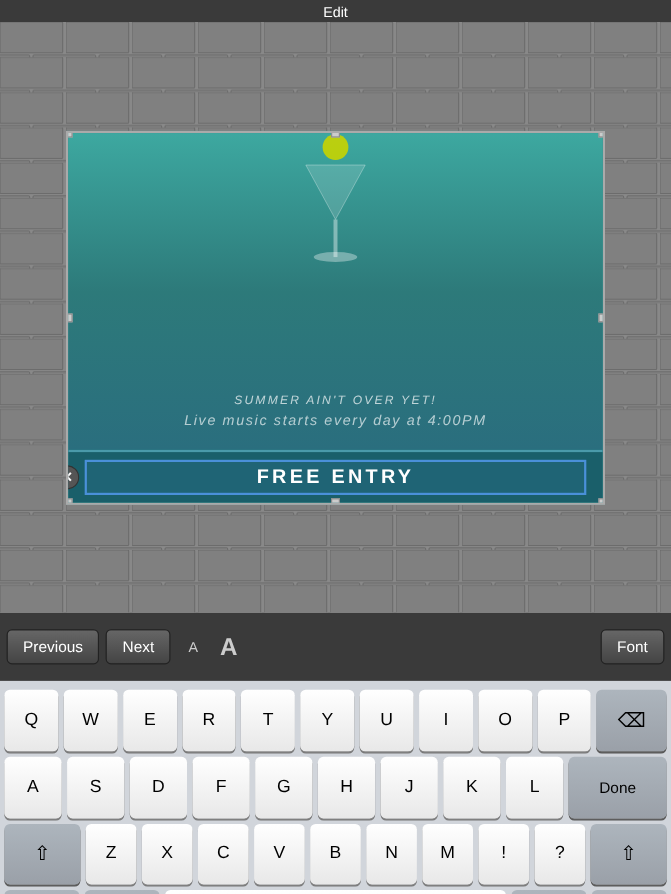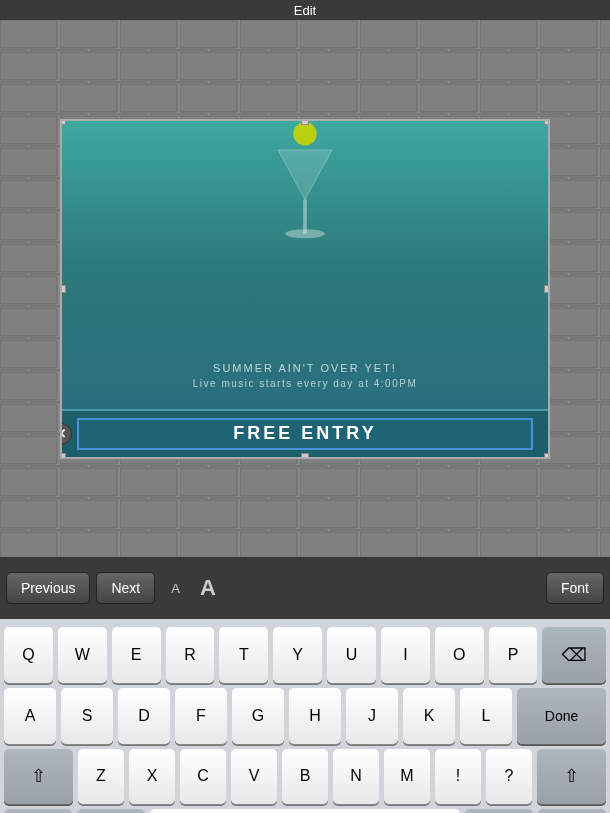--- a/index.html
+++ b/index.html
@@ -74,20 +74,21 @@
     }
 
     .poster-top {
       flex: 1;
       background: linear-gradient(180deg, #3da8a0 0%, #2d7a7a 50%, #2a6e7e 100%);
       position: relative;
       display: flex;
       flex-direction: column;
       align-items: center;
       padding-top: 24px;
+      font-style: italic;
     }
 
     
     .martini-container {
       position: absolute;
       top: 0;
       left: 50%;
       transform: translateX(-50%);
       width: 100px;
       height: 140px;
@@ -115,21 +116,21 @@
       font-size: 46px;
       font-weight: 700;
       letter-spacing: 1px;
       text-transform: uppercase;
       line-height: 1;
       margin-bottom: 6px;
     }
 
     .live-music-text {
       color: rgba(255,255,255,0.65);
-      font-size: 10px;
+      font-size: 13px;
       letter-spacing: 1.5px;
       font-weight: 300;
     }
 
     .poster-bottom {
       height: 48px;
       background: #1a5f6a;
       display: flex;
       align-items: center;
       justify-content: center;

